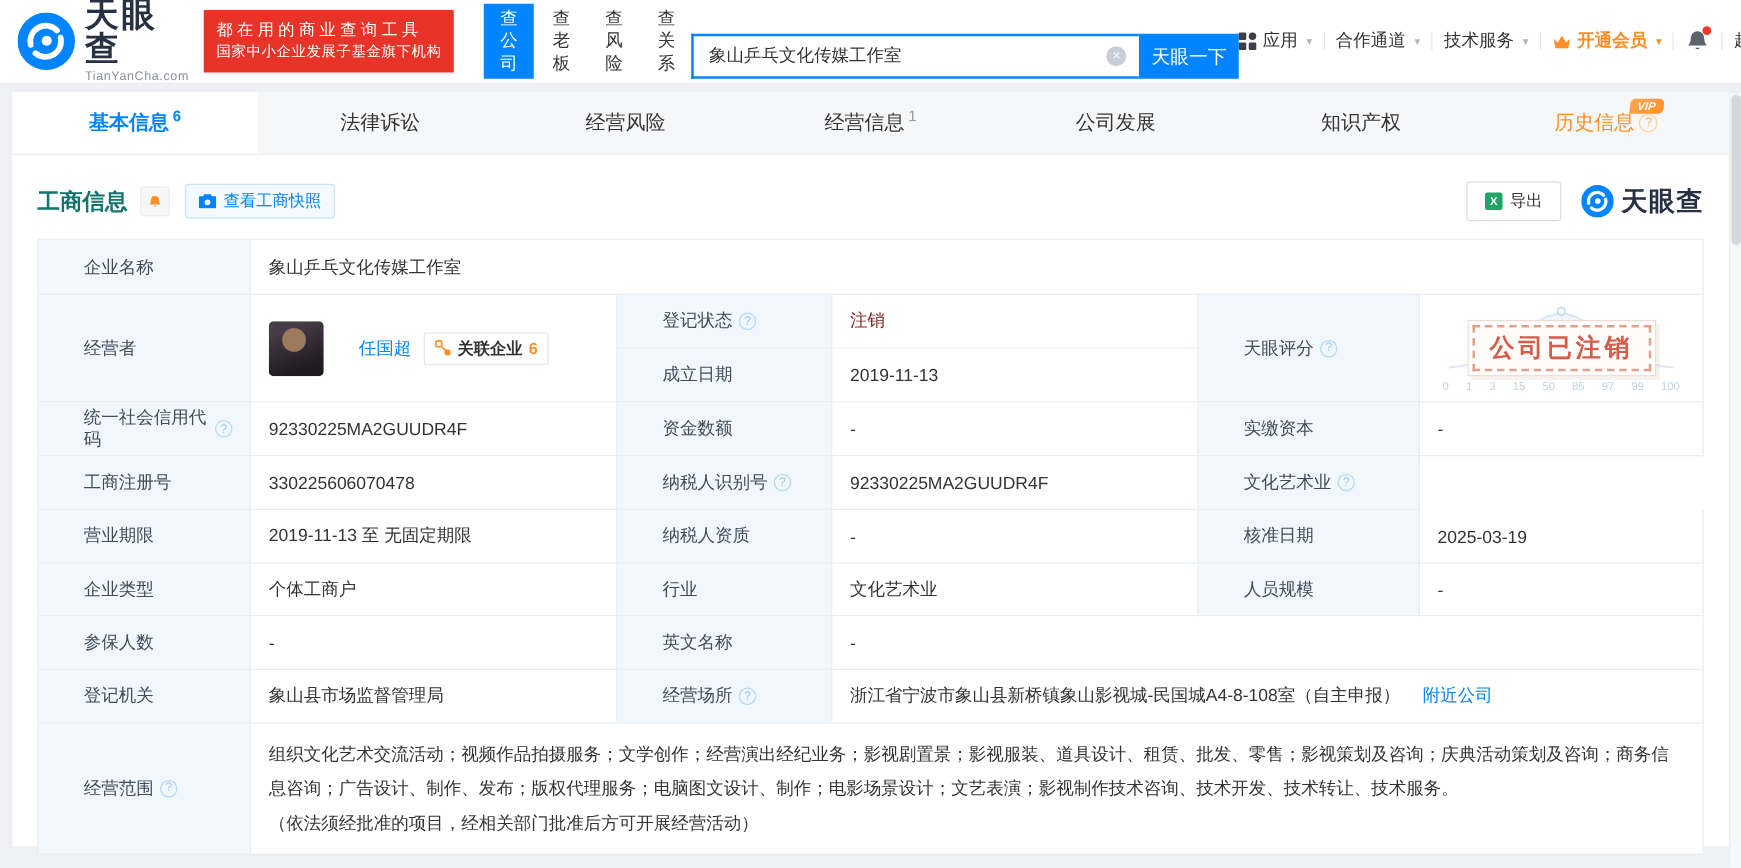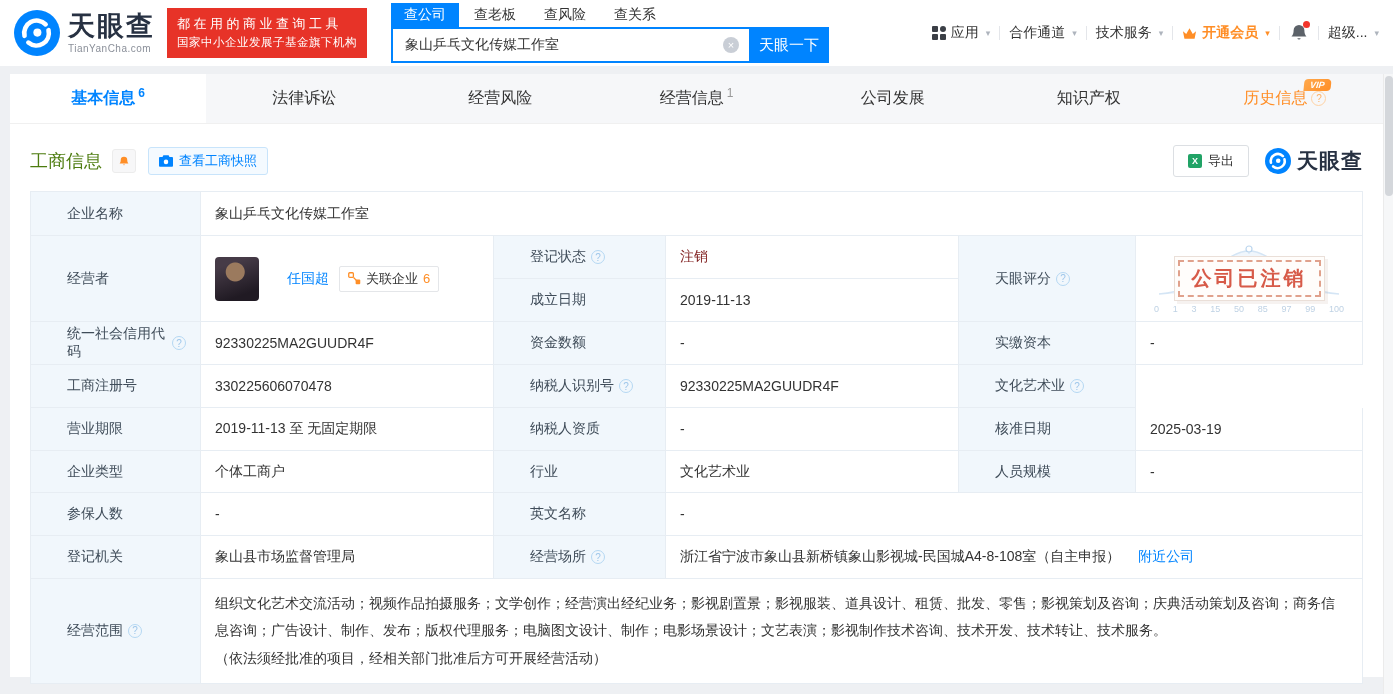--- a/index.html
+++ b/index.html
@@ -9,21 +9,21 @@
   
   .header { height:66px; background:#fff; display:flex; align-items:center; padding:0 14px; position:relative; z-index:5; }
   .logo { display:flex; align-items:center; gap:8px; }
   .logo-swirl { width:46px; height:46px; flex:0 0 auto; }
   .logo-text-cn { font-size:27px; font-weight:bold; color:#273142; letter-spacing:2px; line-height:1; }
   .logo-text-en { font-size:10px; color:#8a8f99; letter-spacing:.5px; margin-top:3px; }
   .slogan { background:#e73328; color:#fff; margin-left:12px; padding:7px 10px; line-height:1.45; }
   .slogan .l1 { font-size:13px; letter-spacing:3.5px; white-space:nowrap; }
   .slogan .l2 { font-size:11.5px; letter-spacing:.5px; white-space:nowrap; }
 
-  .search-block { margin-left:24px; display:flex; flex-direction:column; }
+  .search-block { margin-left:24px; display:flex; flex-direction:row;align-items:flex-end; }
   .search-tabs { display:flex; gap:2px; }
   .search-tab { font-size:14px; padding:3px 13px; color:#333; cursor:pointer; }
   .search-tab.active { background:#0084ff; color:#fff; }
   .search-row { display:flex; }
   .search-input-wrap { position:relative; width:358px; }
   .search-input { width:100%; height:36px; border:2px solid #0084ff; border-right:none; outline:none;
       font-size:14px; color:#333; padding:0 34px 0 12px; font-family:inherit; }
   .clear-icon { position:absolute; right:10px; top:10px; width:16px; height:16px; border-radius:50%;
       background:#c9ced6; color:#fff; font-size:11px; line-height:16px; text-align:center; cursor:pointer; }
   .search-btn { width:80px; height:36px; background:#0084ff; color:#fff; border:none; font-size:15px;
@@ -53,21 +53,21 @@
   .page-tab.active .tab-count { color:#0084ff; }
   .page-tab.history { color:#ff8e26; }
   .help-badge { display:inline-flex; width:15px; height:15px; border:1px solid #ffd2a3; color:#ffb061;
       border-radius:50%; font-size:10px; align-items:center; justify-content:center; margin-left:4px; }
   .vip-tag { position:absolute; top:5px; right:52px; background:linear-gradient(135deg,#ffa94d,#ff8e26);
       color:#fff; font-size:9px; font-style:italic; font-weight:bold; padding:1px 6px;
       border-radius:4px 4px 4px 0; transform:skewX(-6deg); }
 
   
   .section-head { display:flex; align-items:center; padding:21px 20px 14px 20px; }
-  .section-title { font-size:18px; font-weight:normal; color:#4d7c0f; }
+  .section-title { font-size:18px; font-weight:bold; color:#0f766e; }
   .bell-btn { width:24px; height:24px; margin-left:10px; background:#f7f7f8; border:1px solid #ececec;
       border-radius:3px; display:flex; align-items:center; justify-content:center; cursor:pointer; }
   .snapshot-btn { margin-left:12px; display:flex; align-items:center; gap:6px; font-size:13px; color:#0084ff;
       background:#f4faff; border:1px solid #c8e4fb; border-radius:3px; padding:4px 10px; cursor:pointer;text-align:center; }
   .head-right { margin-left:auto; display:flex; align-items:center; gap:16px; }
   .export-btn { display:flex; align-items:center; gap:6px; font-size:13px; color:#333; background:#fff;
       border:1px solid #dcdfe3; border-radius:3px; padding:6px 14px; cursor:pointer; }
   .excel-ic { width:14px; height:14px; background:#21a366; border-radius:2px; color:#fff; font-size:9px;
       font-weight:bold; display:flex; align-items:center; justify-content:center; }
   .wm-logo { display:flex; align-items:center; gap:6px; }
@@ -84,21 +84,21 @@
   .val { background:#fff; color:#333; }
   .help { display:inline-flex; width:14px; height:14px; border:1px solid #b5d8f3; color:#9dc6ea; flex:0 0 auto;
       border-radius:50%; font-size:10px; align-items:center; justify-content:center; margin-left:5px; }
   .red { color:#7f1d1d;font-family:Liberation Mono, monospace; }
   .link { color:#0084ff; cursor:pointer; text-decoration:none; }
   .avatar { width:44px; height:44px; border-radius:4px; flex:0 0 auto;
       background:radial-gradient(circle at 46% 34%, #9b7a5e 0 9px, rgba(0,0,0,0) 10px),
                  linear-gradient(160deg,#463b47 20%,#201a23 80%); }
   .op-name { margin:0 10px 0 28px; font-size:14px; }
   .rel-btn { display:inline-flex; align-items:center; gap:5px; border:1px solid #e4e6e9; border-radius:2px;
-      padding:3px 8px; font-size:13px; color:#333; cursor:pointer; background:#fff; }
+      padding:3px 8px; font-size:13px; color:#333; cursor:pointer; background:#fff;font-weight:bold; }
   .rel-count { color:#ff8e26; }
   .score-cell { position:relative; justify-content:center; overflow:hidden; }
   .curve-svg { position:absolute; left:50%; top:8px; transform:translateX(-50%); }
   .axis-nums { position:absolute; bottom:7px; left:50%; transform:translateX(-50%); width:190px;
       display:flex; justify-content:space-between; font-size:9px; color:#bfd2e4; }
   .stamp { position:relative; z-index:2; background:#fffdfb; border:1px solid #eadfd8;
       box-shadow:3px 3px 0 rgba(180,150,130,.12); padding:3px; }
   .stamp-inner { border:2px dashed #e0a18c; padding:3px 12px; font-size:20px; font-weight:bold;
       color:#d75b49; letter-spacing:3px; white-space:nowrap; }
   .scope-val { align-items:flex-start; padding-top:11px; padding-bottom:11px; line-height:1.95; display:block; }

